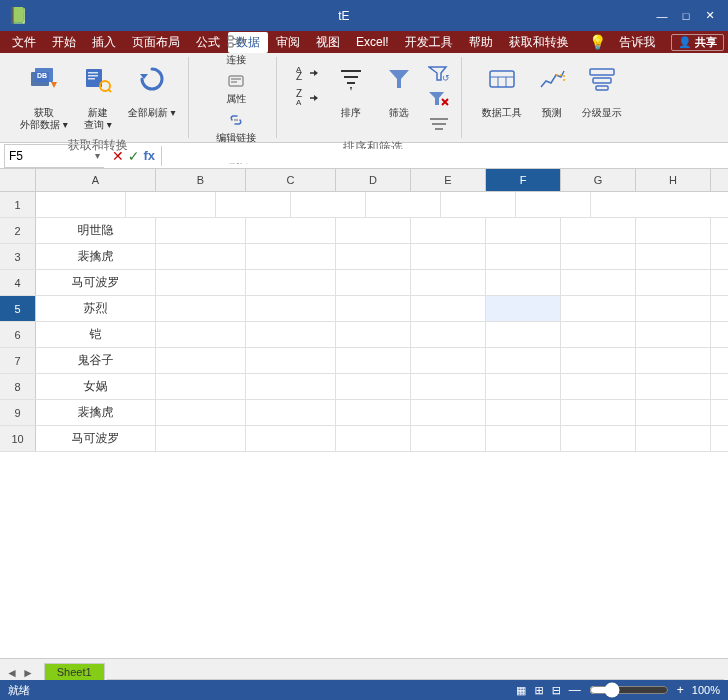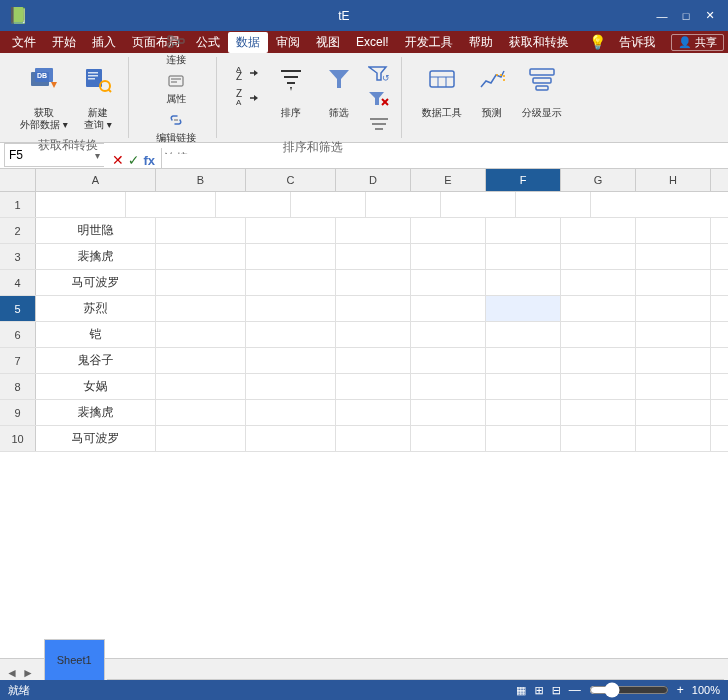--- a/index.html
+++ b/index.html
@@ -118,21 +118,21 @@
       display: flex;
       flex-direction: column;
       gap: 1px;
     }
 
     
     .formula-bar {
       height: 26px;
       border-bottom: 1px solid #ccc;
       display: flex;
-      align-items: flex-end;
+      align-items: center;
       background: white;
     }
     .name-box {
       width: 100px;
       height: 24px;
       border: 1px solid #ccc;
       border-right: none;
       margin: 1px 4px;
       padding: 0 4px;
       font-size: 12px;
@@ -242,23 +242,23 @@
     
     .tab-bar {
       height: 22px;
       background: #f0f0f0;
       border-top: 1px solid #ccc;
       display: flex;
       align-items: flex-end;
       padding: 0 4px;
     }
     .sheet-tab {
-      padding: 14px 12px;
+      padding: 2px 12px;
       font-size: 11px;
-      background: #3b82f6;
+      background: #84cc16;
       border: 1px solid #ccc;
       border-bottom: none;
       cursor: pointer;
       color: #333;
       margin-right: 2px;
     }
 
     
     .status-bar {
       height: 20px;
@@ -301,21 +301,21 @@
   <div class="menu-item">Excel!</div>
   <div class="menu-item">开发工具</div>
   <div class="menu-item">帮助</div>
   <div class="menu-item">获取和转换</div>
   <div style="flex:1"></div>
   <div style="display:flex; align-items:center; gap:4px; margin-right:8px;">
     <span style="color:white; font-size:14px;">💡</span>
     <div class="menu-item">告诉我</div>
   </div>
   <div style="display:flex; align-items:center; border:1px solid rgba(255,255,255,0.5); border-radius:2px; padding:0 6px; cursor:pointer;">
-    <span style="color:white; font-size:11px;">👤 共享</span>
+    <span style="color:white; font-size:11px;font-weight:bold;">👤 共享</span>
   </div>
 </div>
 
 <div class="ribbon">
 
   <div class="ribbon-group">
     <div class="ribbon-buttons">
       <div class="ribbon-btn">
         <div class="btn-icon">
           <svg width="30" height="30" viewBox="0 0 30 30">
@@ -332,20 +332,29 @@
           <svg width="30" height="30" viewBox="0 0 30 30">
             <rect x="3" y="5" width="16" height="18" rx="1" fill="#4472c4"></rect>
             <rect x="5" y="8" width="10" height="1.5" fill="white" opacity="0.8"></rect>
             <rect x="5" y="11" width="10" height="1.5" fill="white" opacity="0.8"></rect>
             <rect x="5" y="14" width="7" height="1.5" fill="white" opacity="0.8"></rect>
             <circle cx="22" cy="22" r="5" fill="none" stroke="#ffa500" stroke-width="2"></circle>
             <line x1="25.5" y1="25.5" x2="28" y2="28" stroke="#ffa500" stroke-width="2"></line>
           </svg>
         </div>
         <div class="btn-label">新建<br>查询 ▾</div>
+      </div>
+      <div class="ribbon-btn">
+        <div class="btn-icon">
+          <svg width="30" height="30" viewBox="0 0 30 30">
+            <path d="M15 5 A10 10 0 1 1 5 15" fill="none" stroke="#4472c4" stroke-width="3" stroke-linecap="round"></path>
+            <polygon points="3,10 7,15 11,10" fill="#4472c4"></polygon>
+          </svg>
+        </div>
+        <div class="btn-label">全部刷新 ▾</div>
       </div>
     </div>
     <div class="ribbon-group-label">获取和转换</div>
   </div>
 
   <div class="ribbon-group" style="min-width:80px;justify-content:center;">
     <div class="ribbon-buttons">
       <div class="ribbon-col">
         <div class="ribbon-btn-small">
           <div class="btn-icon-sm">

